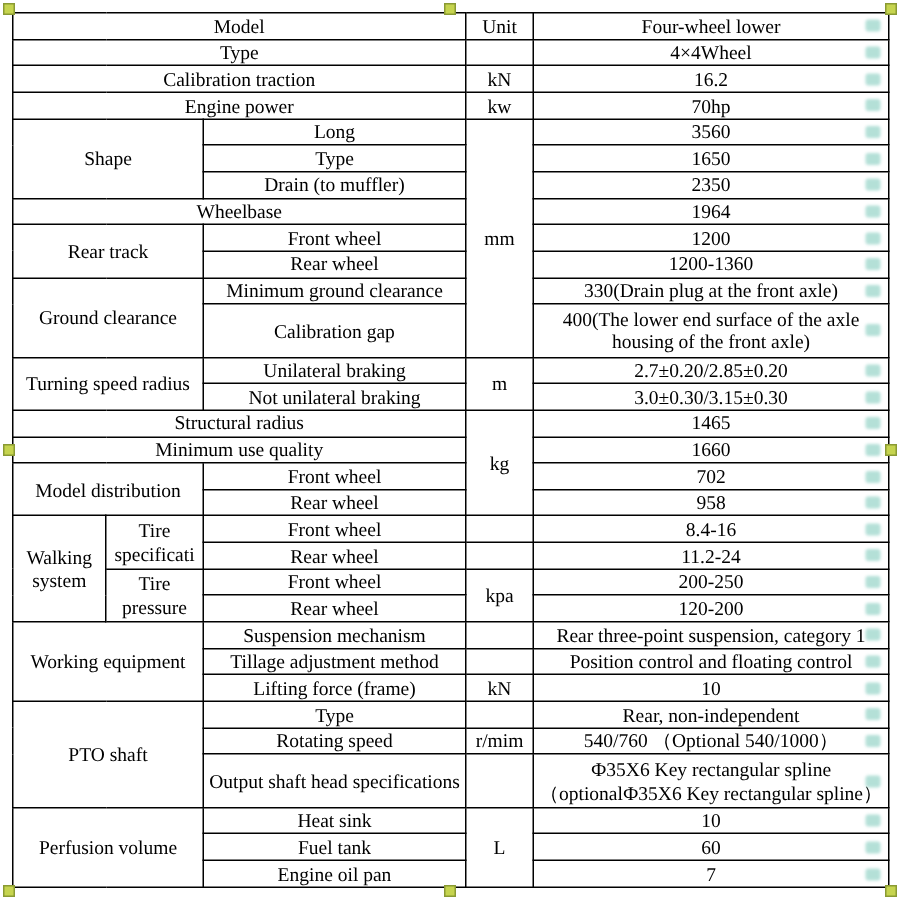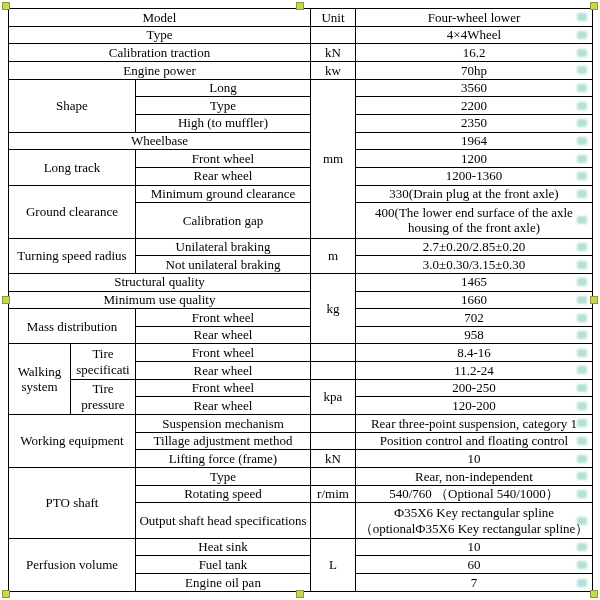--- a/index.html
+++ b/index.html
@@ -109,34 +109,34 @@
     </tr>
 
     <tr>
       <td colspan="2" rowspan="3">Shape</td>
       <td>Long</td>
       <td rowspan="8">mm</td>
       <td class="val">3560</td>
     </tr>
     <tr>
       <td>Type</td>
-      <td class="val">2200</td>
-    </tr>
-    <tr>
-      <td>High (to muffler)</td>
+      <td class="val">1650</td>
+    </tr>
+    <tr>
+      <td>Drain (to muffler)</td>
       <td class="val">2350</td>
     </tr>
 
     <tr>
       <td colspan="3">Wheelbase</td>
       <td class="val">1964</td>
     </tr>
 
     <tr>
-      <td colspan="2" rowspan="2">Long track</td>
+      <td colspan="2" rowspan="2">Rear track</td>
       <td>Front wheel</td>
       <td class="val">1200</td>
     </tr>
     <tr>
       <td>Rear wheel</td>
       <td class="val">1200-1360</td>
     </tr>
 
     <tr>
       <td colspan="2" rowspan="2">Ground clearance</td>
@@ -153,30 +153,30 @@
       <td>Unilateral braking</td>
       <td rowspan="2">m</td>
       <td class="val">2.7±0.20/2.85±0.20</td>
     </tr>
     <tr>
       <td>Not unilateral braking</td>
       <td class="val">3.0±0.30/3.15±0.30</td>
     </tr>
 
     <tr>
-      <td colspan="3">Structural quality</td>
+      <td colspan="3">Structural radius</td>
       <td rowspan="4">kg</td>
       <td class="val">1465</td>
     </tr>
     <tr>
       <td colspan="3">Minimum use quality</td>
       <td class="val">1660</td>
     </tr>
     <tr>
-      <td colspan="2" rowspan="2">Mass distribution</td>
+      <td colspan="2" rowspan="2">Model distribution</td>
       <td>Front wheel</td>
       <td class="val">702</td>
     </tr>
     <tr>
       <td>Rear wheel</td>
       <td class="val">958</td>
     </tr>
 
     <tr>
       <td rowspan="4">Walking system</td>

